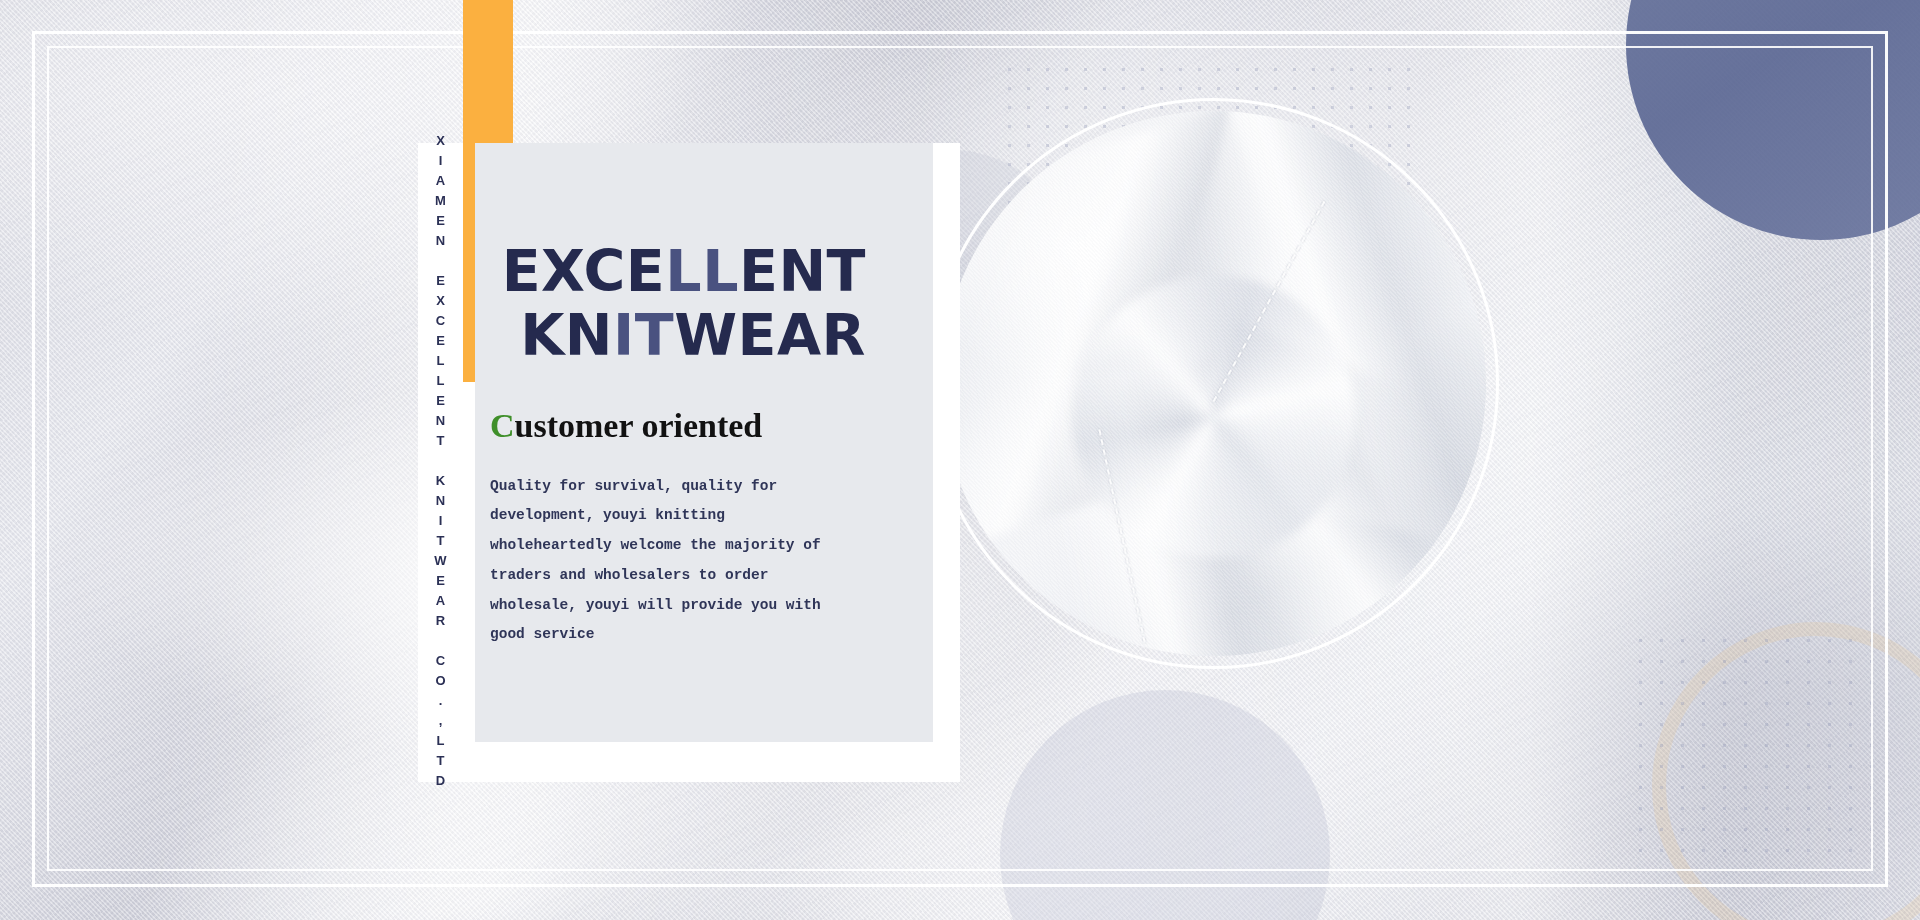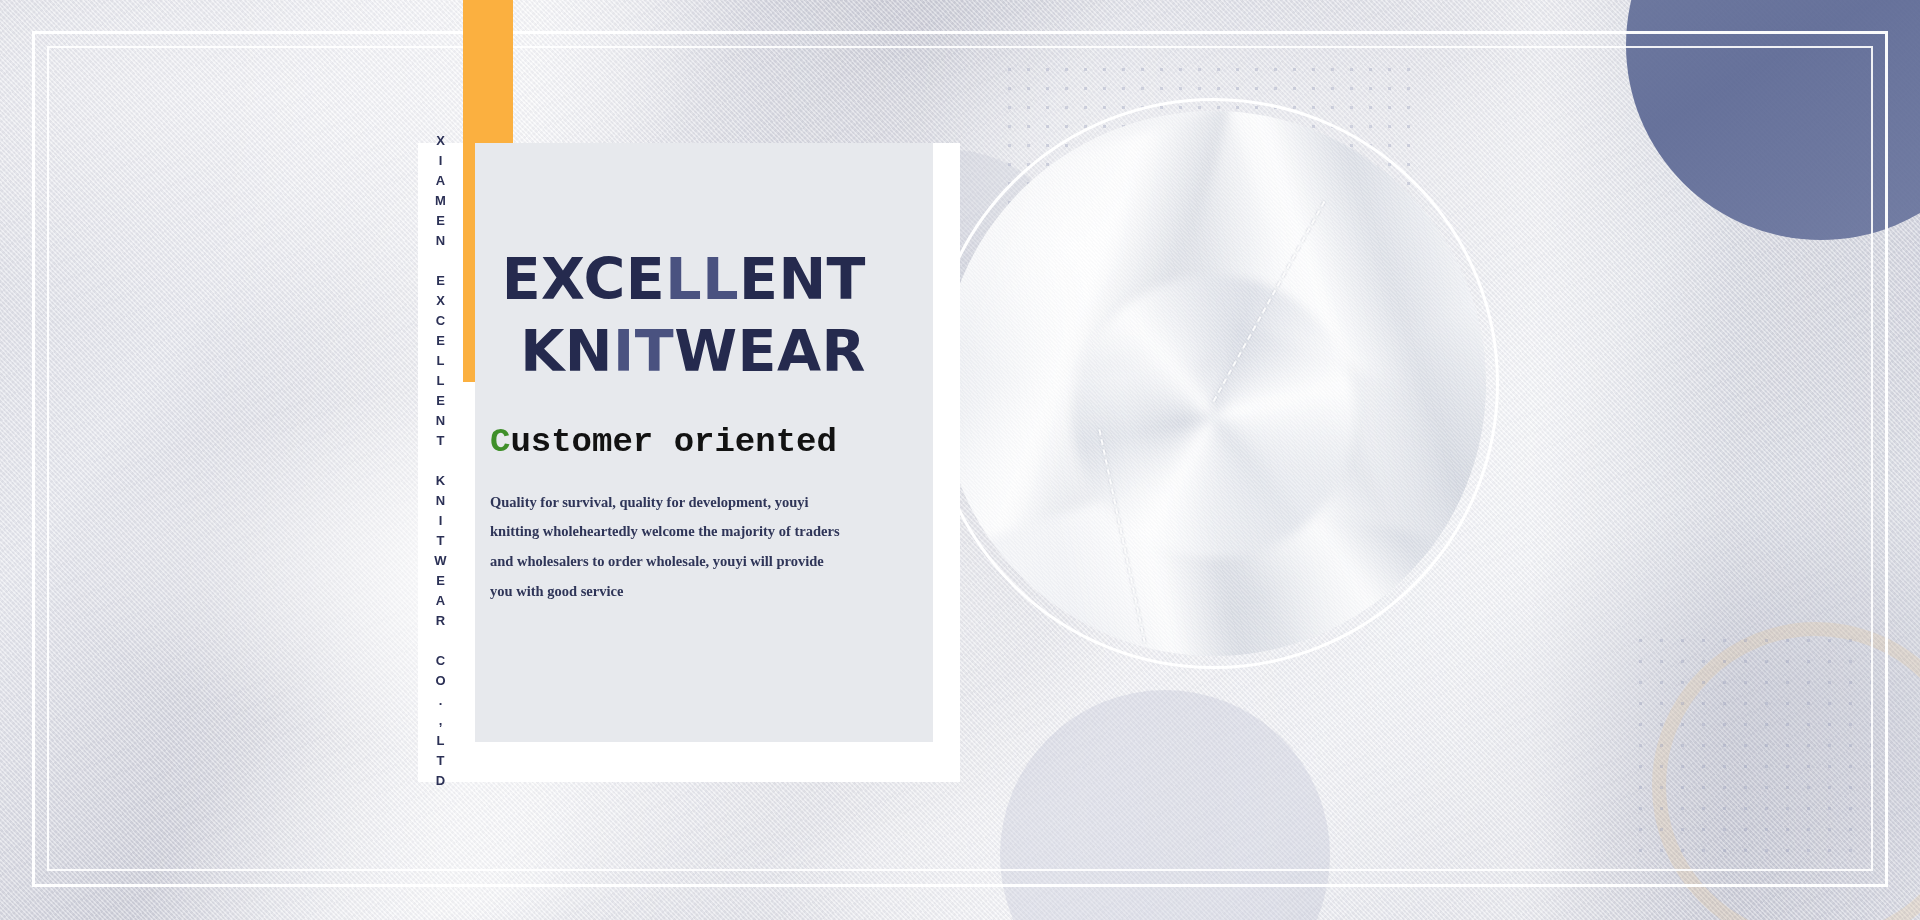--- a/index.html
+++ b/index.html
@@ -184,21 +184,21 @@
   }
   .panel-grey{
     position:absolute;left:475px;top:143px;width:458px;height:599px;
     background:#e7e9ed;
   }
   .panel-content{
     position:absolute;left:490px;top:240px;width:430px;
   }
 
   h1.head{
-    margin:8px;
+    margin:0;
     font-family:"DejaVu Sans",sans-serif;
     font-weight:700;
     font-size:57px;
     line-height:1.12;
     letter-spacing:.5px;
     color:#252a4e;
     text-align:right;
     width:382px;
     margin-left:-6px;
   }
@@ -212,33 +212,33 @@
     letter-spacing:.5px;
     color:#252a4e;
     text-align:right;
     width:382px;
     margin-left:-6px;
   }
   .head-row2 .l2{color:#4a5280;}
 
   .tagline{
     margin:38px 0 10px 0;
-    font-family:Liberation Mono, monospace;
+    font-family:Liberation Serif, serif;
     font-weight:700;
     font-size:34px;
     line-height:1.18;
     color:#121212;
     letter-spacing:0px;
     width:380px;
   }
   .tagline .g{color:#3f8f2a;}
 
   .body-copy{
     margin:26px 0 0 0;
-    font-family:Liberation Serif, serif;
+    font-family:Liberation Mono, monospace;
     font-size:14.5px;
     font-weight:600;
     line-height:2.05;
     color:#2f3558;
     width:352px;
   }
 </style>
 </head>
 <body>
 

